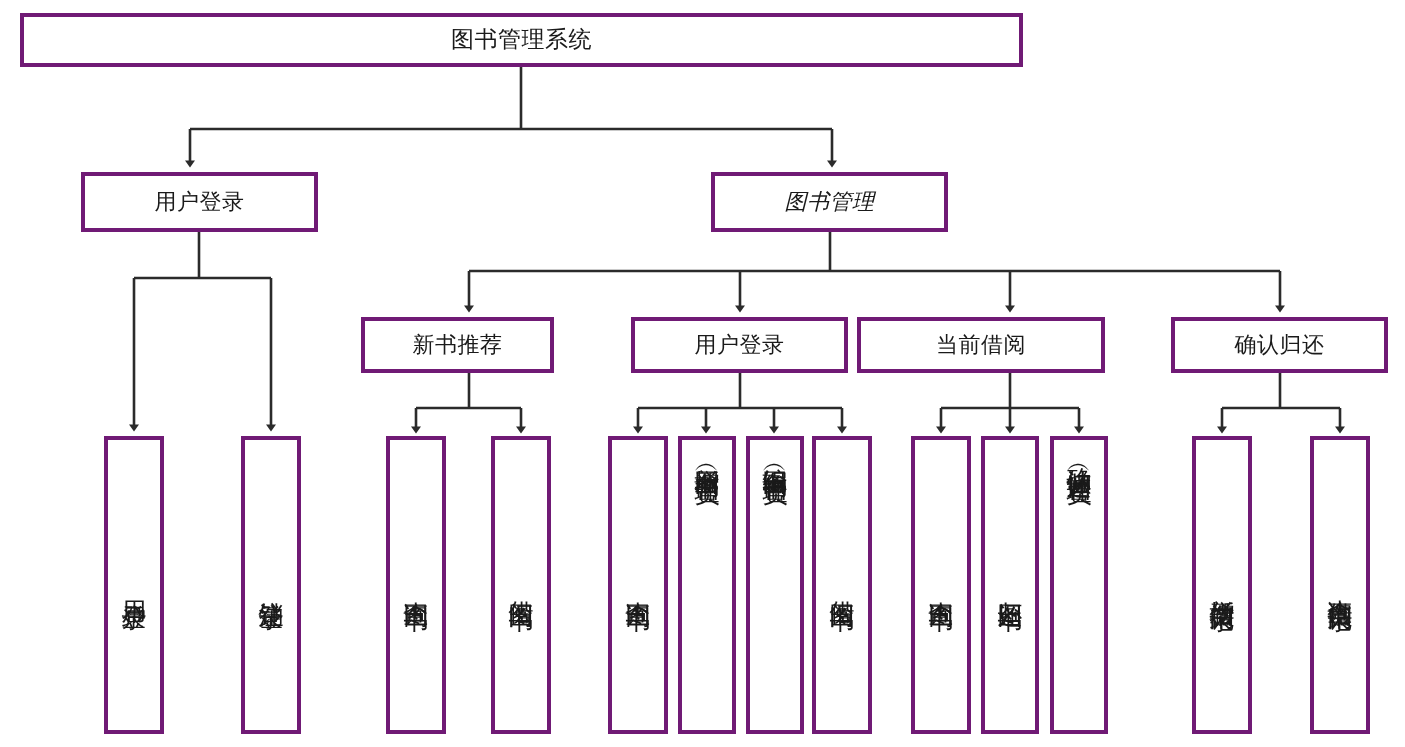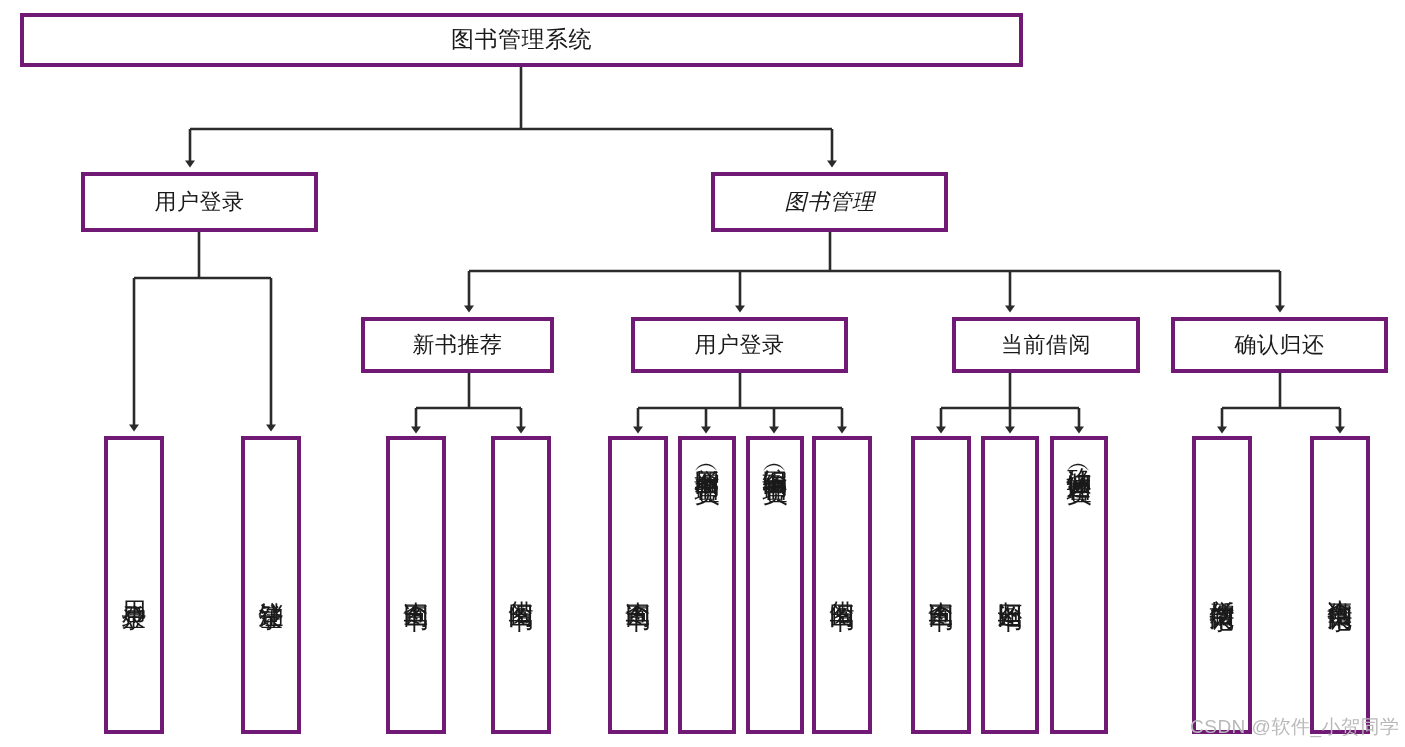--- a/index.html
+++ b/index.html
@@ -138,21 +138,21 @@
   <div class="node h" style="left:711px; top:172px; width:237px; height:60px;font-style:italic;">
     <span class="node-label">图书管理</span>
   </div>
 
   <div class="node h" style="left:361px; top:317px; width:193px; height:56px;">
     <span class="node-label">新书推荐</span>
   </div>
   <div class="node h" style="left:631px; top:317px; width:217px; height:56px;">
     <span class="node-label">用户登录</span>
   </div>
-  <div class="node h" style="left:952px; top:317px; width:188px; height:56px;">
+  <div class="node h" style="left:857px; top:317px; width:248px; height:56px;">
     <span class="node-label">当前借阅</span>
   </div>
   <div class="node h" style="left:1171px; top:317px; width:217px; height:56px;">
     <span class="node-label">确认归还</span>
   </div>
 
   <div class="node v centered" style="left:104px; top:436px; width:60px; height:298px;">
     <span class="node-label">用户登录</span>
   </div>
   <div class="node v centered" style="left:241px; top:436px; width:60px; height:298px;">
@@ -189,15 +189,14 @@
     <span class="node-label">确认归还（管理员）</span>
   </div>
 
   <div class="node v centered" style="left:1192px; top:436px; width:60px; height:298px;">
     <span class="node-label">新增借阅记录</span>
   </div>
   <div class="node v centered" style="left:1310px; top:436px; width:60px; height:298px;">
     <span class="node-label">查询借阅记录</span>
   </div>
 
-  <div class="watermark" style="left:1190px; top:714px;">CSDN @软件_小贺同学</div>
 
 </div>
 
 </body></html>

